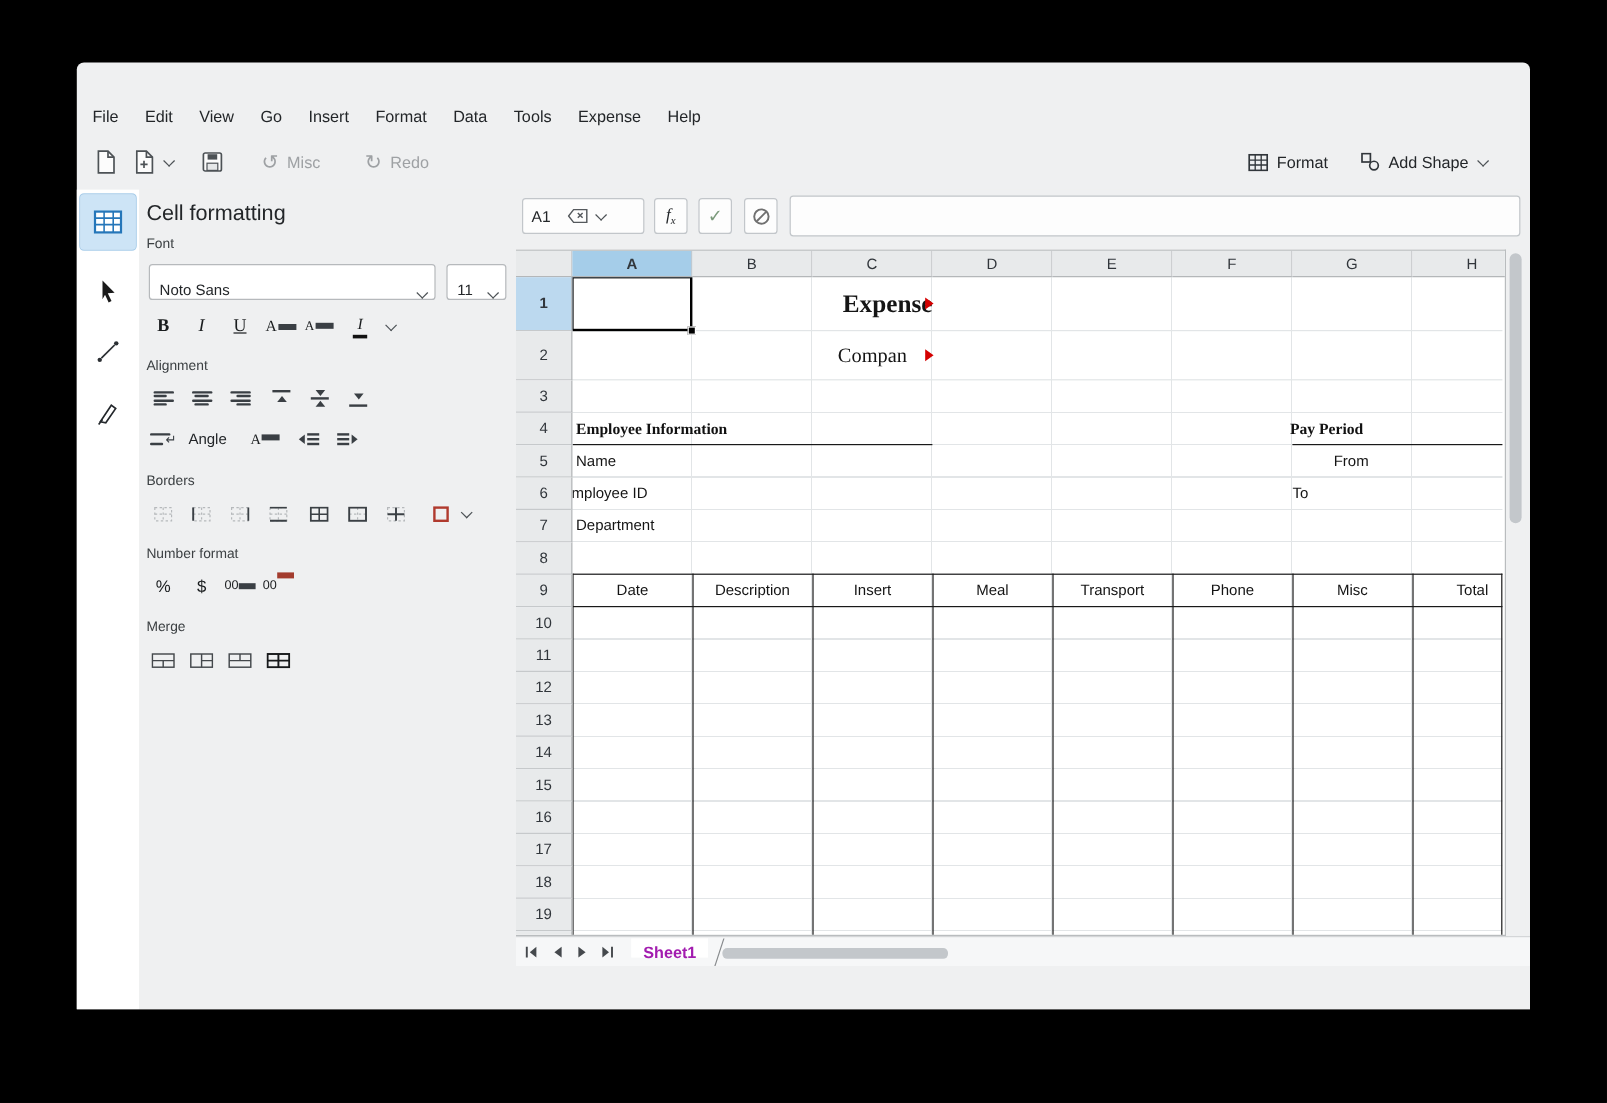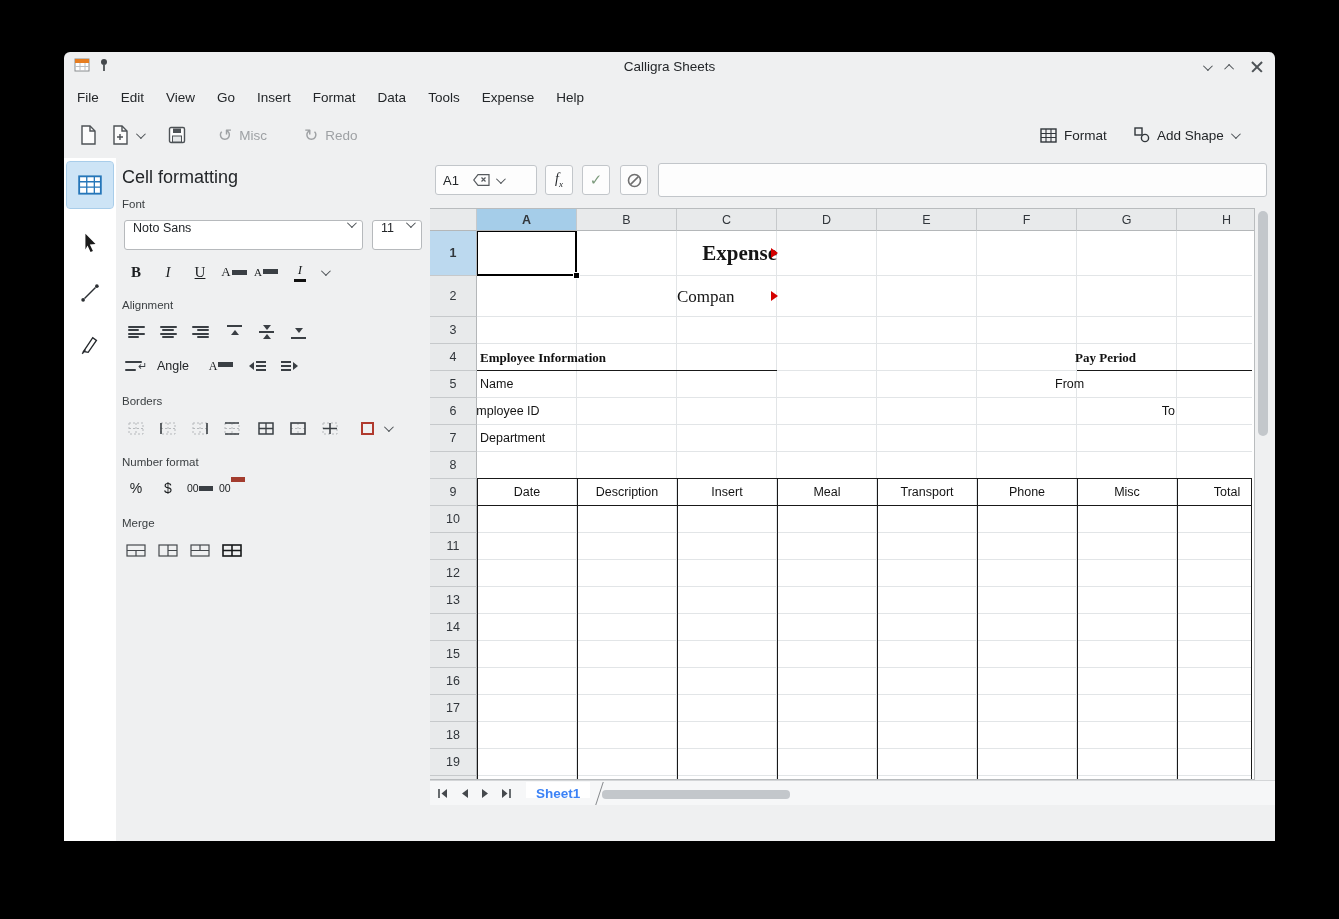--- a/index.html
+++ b/index.html
@@ -26,21 +26,21 @@
 .tbbtn{position:absolute;top:0;height:46px;display:flex;align-items:center;gap:7px;font-size:13.5px}
 .disabled{color:#9ea1a4}
 
 .toolbox{position:absolute;left:0;top:106px;bottom:0;width:52px;background:#fff}
 .tool{position:absolute;left:3px;width:46px;height:46px;display:flex;align-items:center;justify-content:center;border-radius:3px}
 .tool.sel{background:#cde4f6;outline:1px solid #a8cdea}
 
 .sidepanel{position:absolute;left:52px;top:106px;bottom:0;width:314px;background:#eff0f1}
 .paneltitle{position:absolute;left:6px;top:9px;font-size:18px;color:#232629}
 .seclabel{position:absolute;left:6px;font-size:11.5px;color:#3c4043}
-.combo{position:absolute;height:30px;background:#fff;border:1px solid #b6b9bc;border-radius:3px;display:flex;align-items:flex-start;padding:0 8px;font-size:12.5px}
+.combo{position:absolute;height:30px;background:#fff;border:1px solid #b6b9bc;border-radius:3px;display:flex;align-items:flex-end;padding:0 8px;font-size:12.5px}
 .combo .chev{margin-left:auto}
 .pbtn{position:absolute;width:26px;height:24px;display:flex;align-items:center;justify-content:center;border-radius:3px}
 .glyph{font-family:"Liberation Serif",serif;font-size:15px;color:#1a1d1f}
 .ali{width:17px;height:13px;display:flex;flex-direction:column;justify-content:space-between}
 .ali i{display:block;height:2px;background:#3a3f44;border-radius:1px}
 .w1{width:100%}.w2{width:65%}
 .ali.l i{align-self:flex-start}.ali.c i{align-self:center}.ali.r i{align-self:flex-end}
 .vai{position:relative;width:15px;height:14px}
 .vai .bar{position:absolute;left:0;right:0;height:2px;background:#3a3f44}
 .vai .tri{position:absolute;left:4px;width:0;height:0;border-left:4px solid transparent;border-right:4px solid transparent}
@@ -65,59 +65,37 @@
 .celltext{position:absolute;font-size:12.5px;color:#141414}
 .thdr{position:absolute;width:100px;height:26px;line-height:26px;text-align:center;font-size:12.5px;color:#141414}
 .serifT{font-family:"Liberation Serif",serif;font-weight:bold;font-size:21px;color:#151515}
 .serifS{font-family:"Liberation Serif",serif;font-size:17px;color:#151515}
 .bi{font-family:"Liberation Serif",serif;font-weight:bold;font-size:13px;color:#111}
 .ovfl{position:absolute;width:0;height:0;border-top:5px solid transparent;border-bottom:5px solid transparent;border-left:7px solid #d40000}
 .vscroll{position:absolute;left:825px;top:50px;width:16px;height:572px;background:#eff0f1}
 .vthumb{position:absolute;left:3px;top:3px;width:10px;height:225px;background:#c3c7cb;border-radius:5px}
 .tabbar{position:absolute;left:0;right:0;top:622px;height:25px;background:#f6f7f8;border-top:1px solid #d4d6d8;display:flex;align-items:center}
 .navb{position:absolute;top:4px;width:18px;height:17px;display:flex;align-items:center;justify-content:center}
-.sheettab{position:absolute;left:96px;top:1px;height:16px;line-height:23px;padding:0 10px;font-size:13.5px;font-weight:bold;color:#3b82f6;background:#fff}
+.sheettab{position:absolute;left:96px;top:1px;height:16px;line-height:23px;padding:0 10px;font-size:13.5px;font-weight:bold;color:#a21caf;background:#fff}
 .slant{position:absolute;left:158px;top:1px;width:12px;height:23px;border-right:1px solid #85888b;transform:skewX(-18deg)}
 .hscroll{position:absolute;left:172px;top:9px;width:188px;height:9px;background:#c3c7cb;border-radius:4px}
 .statusbar{position:absolute;left:0;right:0;top:647px;bottom:0;border-top:1px solid #c9cbcd;background:#eff0f1}
 .sum{position:absolute;left:6px;top:9px;font-size:13.5px}
 .zoomtxt{position:absolute;left:684px;top:9px;font-size:13.5px}
 .slider{position:absolute;left:737px;top:16px;width:88px;height:4px;background:#bfc3c7;border-radius:2px}
 .sliderfill{position:absolute;left:0;top:0;width:42px;height:4px;background:#3daee9;border-radius:2px}
 .knob{position:absolute;left:36px;top:-5px;width:14px;height:14px;border-radius:50%;background:#f2f3f4;border:1px solid #a9adb1}
 .bico{display:inline-block}
 </style>
 </head>
 <body>
 
 <div class="stage">
  <div class="window">
 
-  <div class="titlebar">
-    <div class="tb-left">
-      <span><svg width="16" height="16">
-              <rect x="1" y="2" width="14" height="12" fill="#fff" stroke="#8a8d90"></rect>
-              <rect x="1" y="2" width="14" height="4" fill="#e67e22"></rect>
-              <path d="M1 9.5h14M6 6v8M11 6v8" stroke="#bcbfc2" stroke-width="1"></path>
-            </svg></span>
-      <span><svg width="12" height="14">
-              <circle cx="6" cy="4" r="3" fill="#44484c"></circle>
-              <path d="M6 7v6" stroke="#44484c" stroke-width="1.7"></path>
-            </svg></span>
-    </div>
-    <div class="title">Calligra Sheets</div>
-    <div class="winctl">
-      <span class="chev down"></span>
-      <span class="chev up"></span>
-      <span class="xicon">
-            <i></i>
-            <b></b>
-          </span>
-    </div>
-  </div>
 
   <div class="menubar">
     <div>File</div>
     <div>Edit</div>
     <div>View</div>
     <div>Go</div>
     <div>Insert</div>
     <div>Format</div>
     <div>Data</div>
     <div>Tools</div>
@@ -466,28 +444,28 @@
       <div class="bl" style="left:547px;top:269px;width:1px;height:303px"></div>
       <div class="bl" style="left:647px;top:269px;width:1px;height:303px"></div>
       <div class="bl" style="left:747px;top:269px;width:1px;height:303px"></div>
       <div class="bl" style="left:821px;top:269px;width:1px;height:303px"></div>
 
       <div class="abs" style="left:46px;top:21px;width:101px;height:46px;border:2px solid #000"></div>
       <div class="abs" style="left:143px;top:63px;width:7px;height:7px;background:#000;border:1px solid #fff"></div>
 
       <div class="celltext serifT" style="left:247px;top:22px;width:100px;height:45px;line-height:45px;text-align:right">Expense</div>
       <div class="ovfl" style="left:341px;top:39px"></div>
-      <div class="celltext serifS" style="left:247px;top:67px;width:100px;height:41px;line-height:41px;text-align:left">Compan</div>
+      <div class="celltext serifS" style="left:247px;top:67px;width:100px;height:41px;line-height:41px;text-align:center">Compan</div>
       <div class="ovfl" style="left:341px;top:82px"></div>
       <div class="celltext bi" style="left:50px;top:135px;height:27px;line-height:27px">Employee Information</div>
       <div class="celltext bi" style="left:645px;top:135px;height:27px;line-height:27px">Pay Period</div>
       <div class="celltext" style="left:50px;top:162px;height:27px;line-height:27px">Name</div>
-      <div class="celltext" style="left:625px;top:162px;width:98px;height:27px;line-height:27px;text-align:left">From</div>
+      <div class="celltext" style="left:647px;top:162px;width:98px;height:27px;line-height:27px;text-align:center">From</div>
       <div class="celltext" style="left:38px;top:189px;height:27px;line-height:27px">Employee ID</div>
-      <div class="celltext" style="left:647px;top:189px;width:98px;height:27px;line-height:27px;text-align:right">To</div>
+      <div class="celltext" style="left:647px;top:189px;width:98px;height:27px;line-height:27px;">To</div>
       <div class="celltext" style="left:50px;top:216px;height:27px;line-height:27px">Department</div>
 
       <div class="thdr" style="left:47px;top:270px">Date</div>
       <div class="thdr" style="left:147px;top:270px">Description</div>
       <div class="thdr" style="left:247px;top:270px">Insert</div>
       <div class="thdr" style="left:347px;top:270px">Meal</div>
       <div class="thdr" style="left:447px;top:270px">Transport</div>
       <div class="thdr" style="left:547px;top:270px">Phone</div>
       <div class="thdr" style="left:647px;top:270px">Misc</div>
       <div class="thdr" style="left:747px;top:270px">Total</div>

